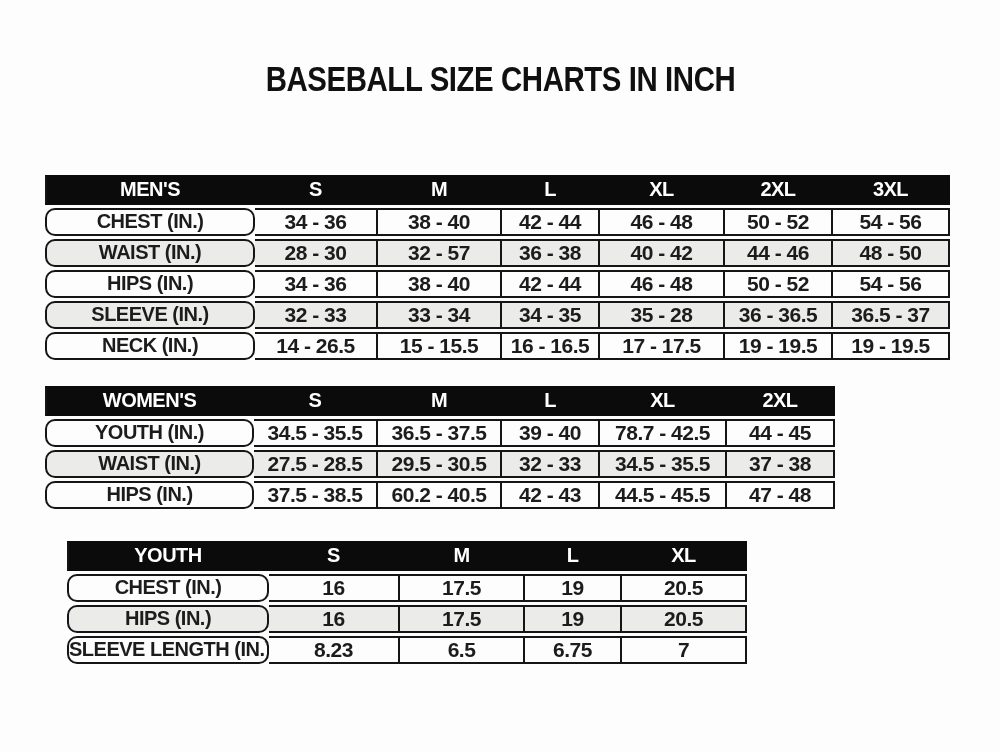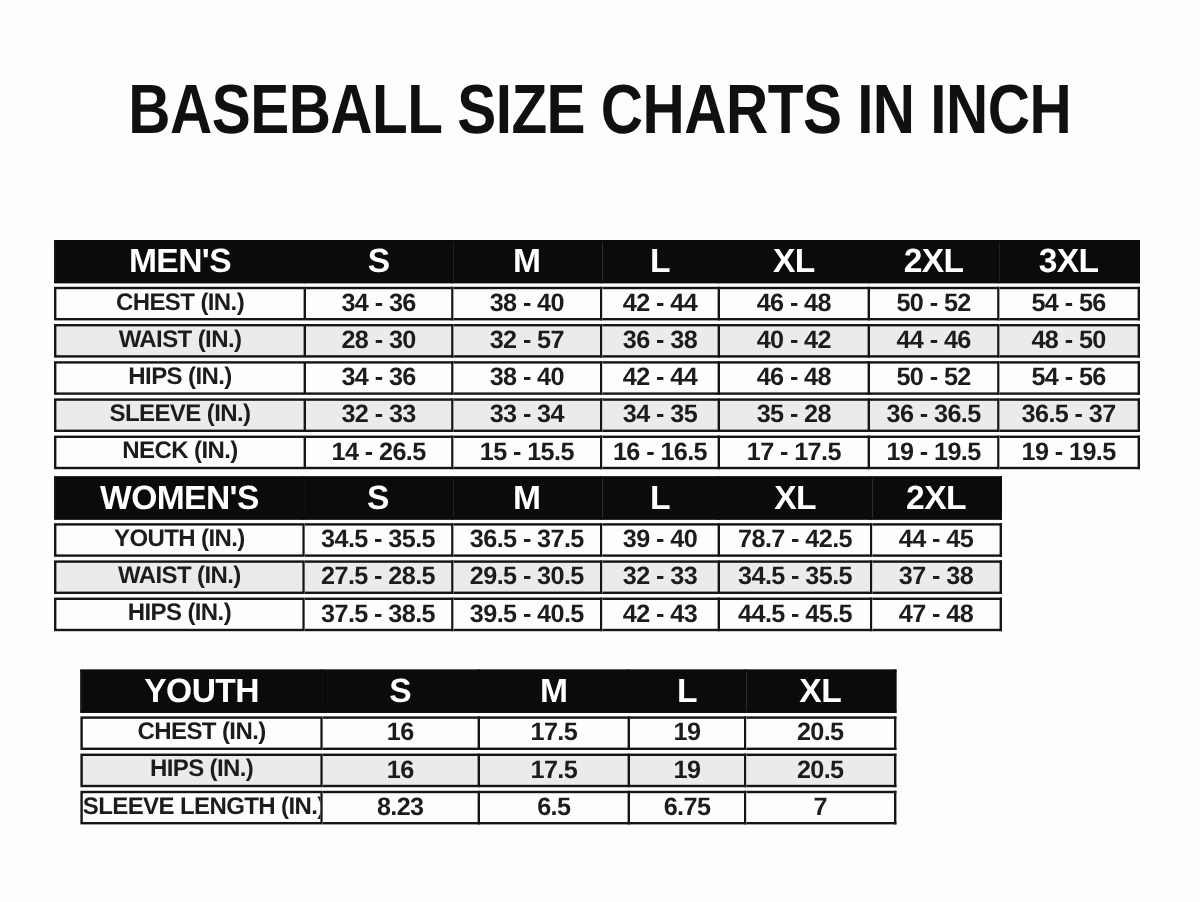--- a/index.html
+++ b/index.html
@@ -6,40 +6,40 @@
   body{
     width:1000px;height:752px;
     background:#fdfdfd;
     font-family:"Liberation Sans","DejaVu Sans",sans-serif;
     overflow:hidden;
     color:#1c1c1c;
   }
   .title{
     margin:60px 0 0 0;
     text-align:center;
-    font-size:58px;
+    font-size:35px;
     font-weight:800;
     color:#101010;
     line-height:1.1;
     white-space:nowrap;
   }
   .title .squeeze{
     display:inline-block;
     transform:scaleX(.84);
     transform-origin:50% 50%;
     letter-spacing:-.5px;
   }
   .tables{margin-left:45px;}
   table.size-table{
     border-collapse:separate;
     border-spacing:0 3px;
     table-layout:fixed;
   }
   .t-men{margin-top:73px;width:905px;}
-  .t-women{width:790px;}
+  .t-women{margin-top:20px;width:790px;}
   .t-youth{margin-top:26px;width:680px;padding-left:22px;}
   th,td{
     padding:0;
     height:24px;
     text-align:center;
     vertical-align:middle;
     font-weight:700;
     font-size:21px;
     letter-spacing:-.5px;
     color:#1c1c1c;
@@ -48,25 +48,25 @@
     border-bottom:2px solid #151515;
     border-right:2px solid #151515;
     overflow:hidden;
     white-space:nowrap;
   }
   tr > :first-child{border-left:2px solid #151515;}
   thead th{
     background:#0b0b0b;
     color:#ffffff;
     height:26px;
-    font-size:28px;
+    font-size:20px;
     border-color:#0b0b0b;
     text-align:center;
   }
-  tbody th.rowlabel{font-size:20px;}
+  tbody th.rowlabel{font-size:20px;border-radius:10px;}
   tbody tr:nth-child(even) th,
   tbody tr:nth-child(even) td{background:#ebebe9;}
 </style>
 </head>
 <body>
 
 <main>
   <h1 class="title"><span class="squeeze">BASEBALL SIZE CHARTS IN INCH</span></h1>
 
   <section class="tables">
@@ -171,21 +171,21 @@
             <th class="rowlabel">WAIST (IN.)</th>
             <td>27.5 - 28.5</td>
             <td>29.5 - 30.5</td>
             <td>32 - 33</td>
             <td>34.5 - 35.5</td>
             <td>37 - 38</td>
           </tr>
           <tr>
             <th class="rowlabel">HIPS (IN.)</th>
             <td>37.5 - 38.5</td>
-            <td>39.5 - 40.5</td>
+            <td>60.2 - 40.5</td>
             <td>42 - 43</td>
             <td>44.5 - 45.5</td>
             <td>47 - 48</td>
           </tr>
         </tbody>
       </table>
     <table class="size-table t-youth">
         <colgroup>
           <col style="width: 202px;">
           <col style="width: 131px;">

